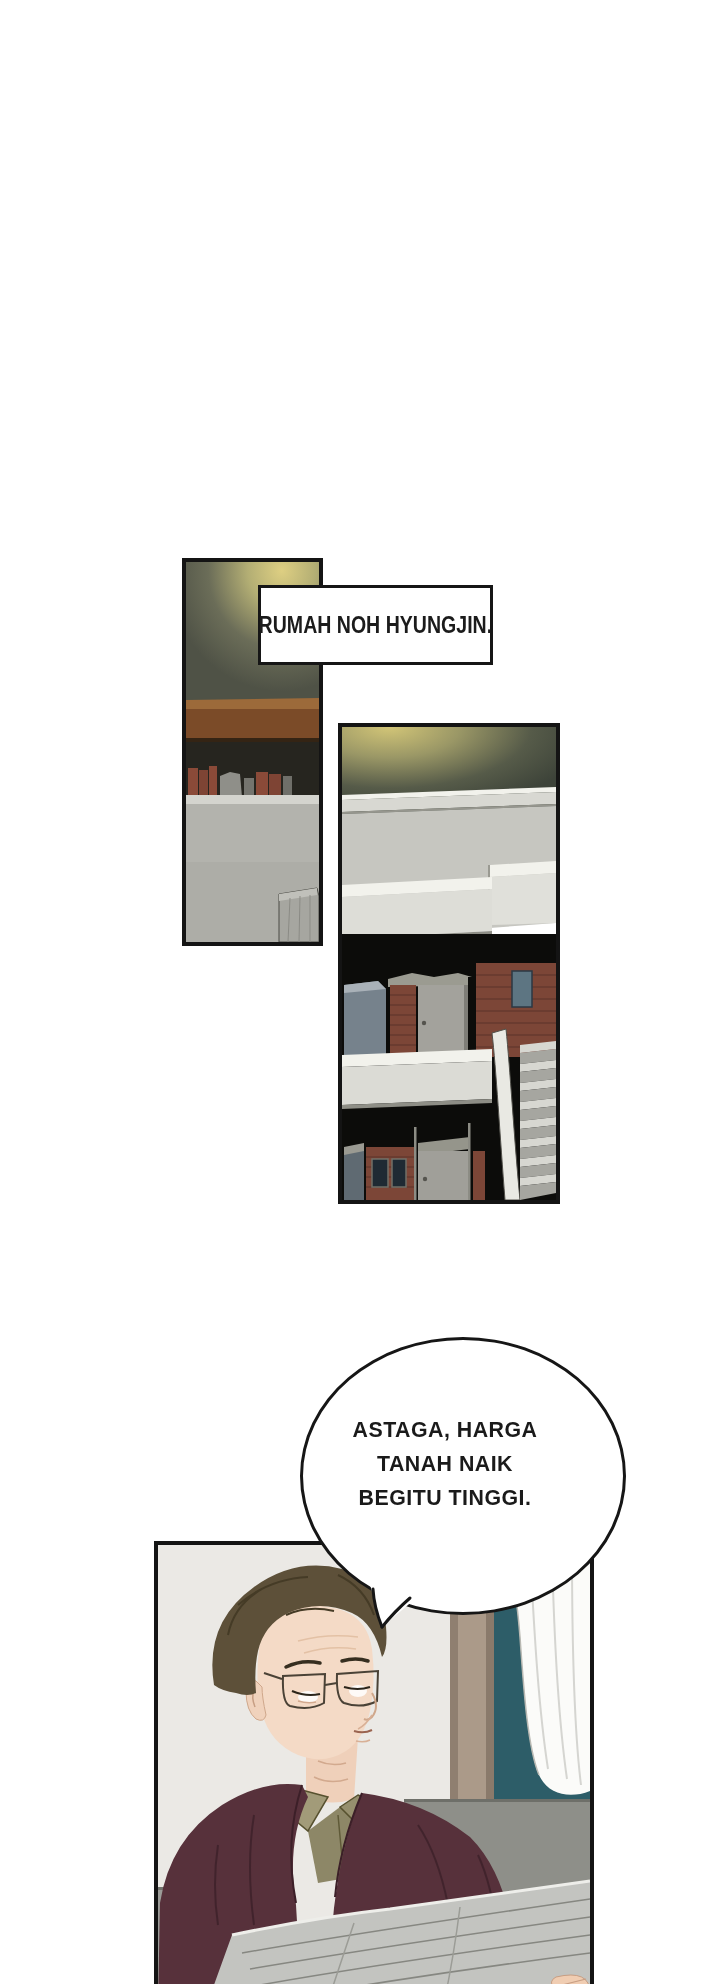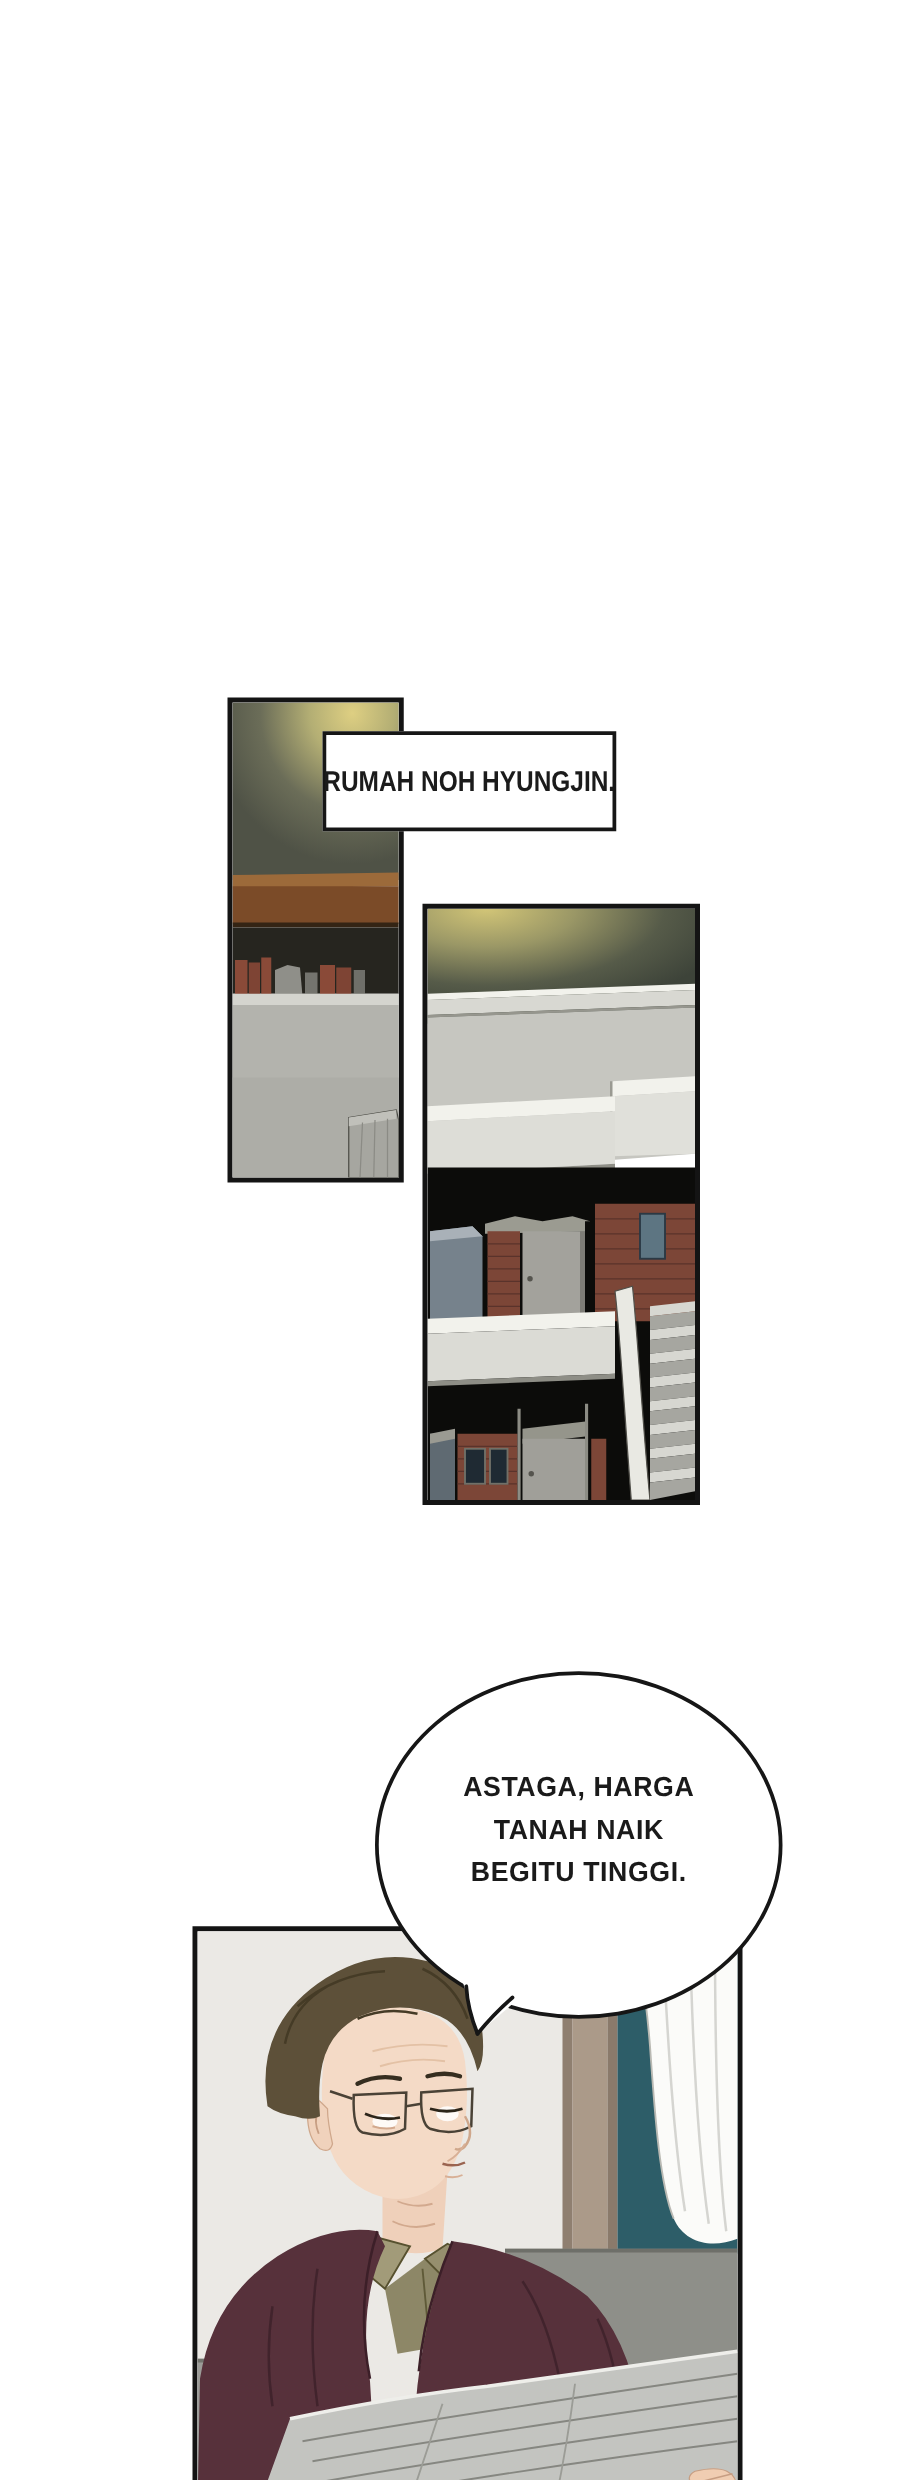--- a/index.html
+++ b/index.html
@@ -24,21 +24,21 @@
     font-weight:700;font-size:23px;color:#1b1b1b;white-space:nowrap;
     transform:scaleX(0.85);letter-spacing:0px;
   }
   .bubble{
     position:absolute;left:283px;top:1320px;width:326px;height:278px;
     background:#ffffff;border:3px solid #161616;border-radius:50%;
     box-sizing:border-box;z-index:6;
   }
   .bubble-tail{position:absolute;left:340px;top:1552px;width:64px;height:64px;z-index:7;}
   .bubble-text{
-    position:absolute;left:283px;top:1396px;width:326px;z-index:8;
+    position:absolute;left:265px;top:1396px;width:326px;z-index:8;
     text-align:center;font-weight:700;font-size:22px;line-height:34px;
     color:#1a1a1a;letter-spacing:0.5px;
   }
   .bubble-text div{transform:scaleX(0.97);}
 </style>
 </head>
 <body>
 
 <div class="page">
 

